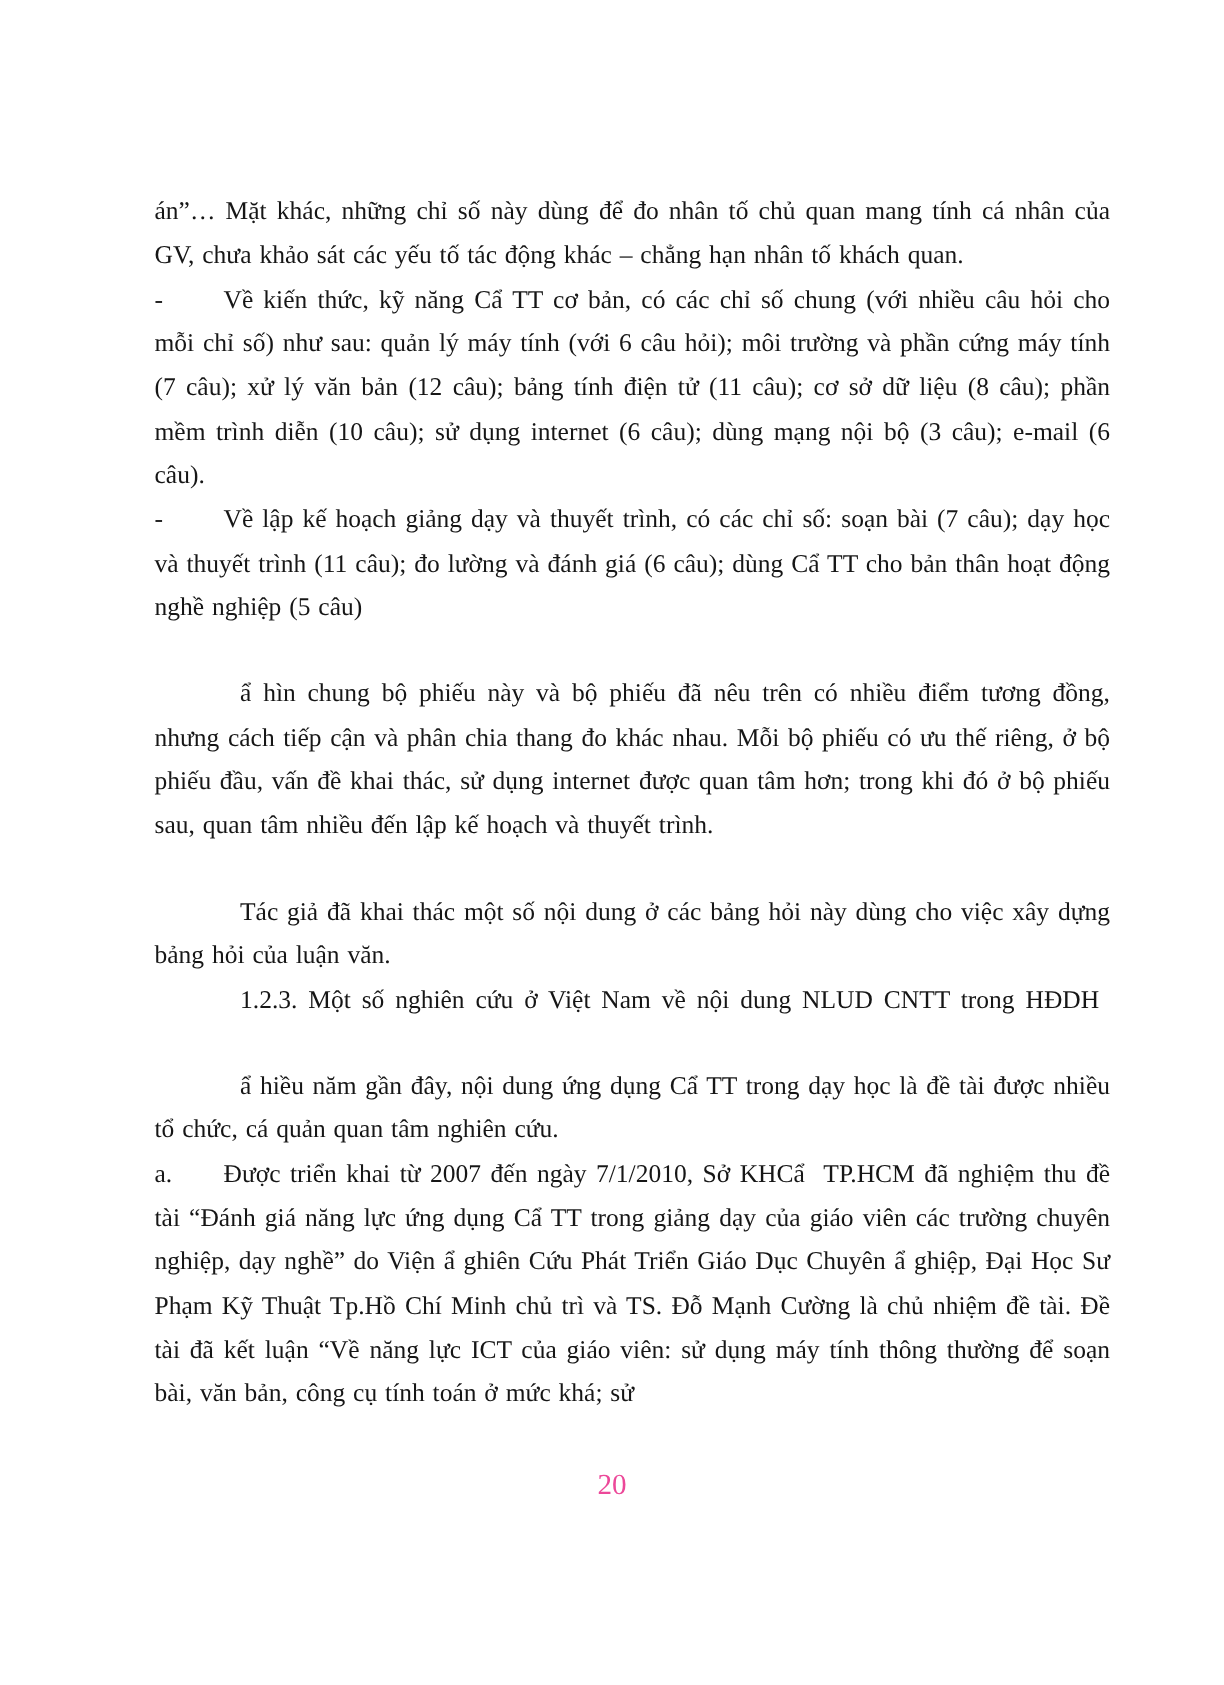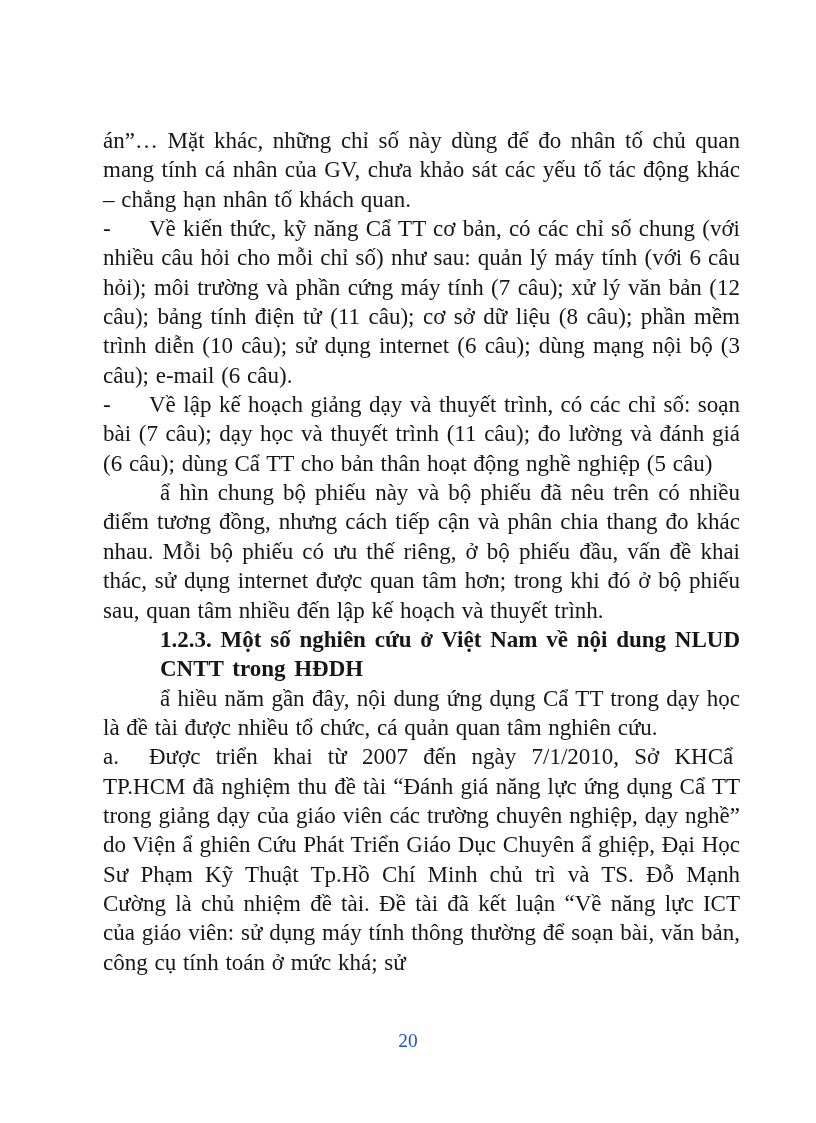--- a/index.html
+++ b/index.html
@@ -13,45 +13,45 @@
     overflow: hidden;
   }
   .content {
     position: absolute;
     left: 103px;
     top: 126px;
     width: 637px;
   }
   .para {
     margin: 0;
-    font-size: 23px;
+    font-size: 17px;
     line-height: 29.35px;
     text-align: justify;
     word-spacing: 1px;
   }
-  .para.indent { text-indent: 57px; }
+  .para.indent { text-indent: 57px; margin-top: 28px; }
   .para.heading {
-    font-weight: 700;
+    font-weight: 400;
     margin-left: 57px;
     word-spacing: 3px;
   }
   .marker {
     display: inline-block;
     width: 46px;
     text-indent: 0;
   }
   .footer {
     position: absolute;
     left: 0;
-    top: 1026px;
+    top: 976px;
     width: 816px;
     text-align: center;
     font-size: 19.4px;
     line-height: 29.35px;
-    color: #1d4ed8;
+    color: #ec4899;
   }
 </style>
 </head>
 <body>
 
 <div class="page">
   <div class="content">
 
     <p class="para">án”… Mặt khác, những chỉ số này dùng để đo nhân tố chủ quan mang tính cá nhân của GV, chưa khảo sát các yếu tố tác động khác – chẳng hạn nhân tố khách quan.</p>
 
@@ -59,20 +59,21 @@
     <p class="para">
       <span class="marker">-</span><span>Về kiến thức, kỹ năng Cẩ TT cơ bản, có các chỉ số chung (với nhiều câu hỏi cho mỗi chỉ số) như sau: quản lý máy tính (với 6 câu hỏi); môi trường và phần cứng máy tính (7 câu); xử lý văn bản (12 câu); bảng tính điện tử (11 câu); cơ sở dữ liệu (8 câu); phần mềm trình diễn (10 câu); sử dụng internet (6 câu); dùng mạng nội bộ (3 câu); e-mail (6 câu).</span>
     </p>
 
     <p class="para">
       <span class="marker">-</span><span>Về lập kế hoạch giảng dạy và thuyết trình, có các chỉ số: soạn bài (7 câu); dạy học và thuyết trình (11 câu); đo lường và đánh giá (6 câu); dùng Cẩ TT cho bản thân hoạt động nghề nghiệp (5 câu)</span>
     </p>
 
     <p class="para indent">ẩ hìn chung bộ phiếu này và bộ phiếu đã nêu trên có nhiều điểm tương đồng, nhưng cách tiếp cận và phân chia thang đo khác nhau. Mỗi bộ phiếu có ưu thế riêng, ở bộ phiếu đầu, vấn đề khai thác, sử dụng internet được quan tâm hơn; trong khi đó ở bộ phiếu sau, quan tâm nhiều đến lập kế hoạch và thuyết trình.</p>
 
+    <p class="para indent">Tác giả đã khai thác một số nội dung ở các bảng hỏi này dùng cho việc xây dựng bảng hỏi của luận văn.</p>
 
     <p class="para heading">1.2.3. Một số nghiên cứu ở Việt Nam về nội dung NLUD CNTT trong HĐDH</p>
 
     <p class="para indent">ẩ hiều năm gần đây, nội dung ứng dụng Cẩ TT trong dạy học là đề tài được nhiều tổ chức, cá quản quan tâm nghiên cứu.</p>
 
     <p class="para">
       <span class="marker">a.</span><span>Được triển khai từ 2007 đến ngày 7/1/2010, Sở KHCẩ&nbsp; TP.HCM đã nghiệm thu đề tài “Đánh giá năng lực ứng dụng Cẩ TT trong giảng dạy của giáo viên các trường chuyên nghiệp, dạy nghề” do Viện ẩ ghiên Cứu Phát Triển Giáo Dục Chuyên ẩ ghiệp, Đại Học Sư Phạm Kỹ Thuật Tp.Hồ Chí Minh chủ trì và TS. Đỗ Mạnh Cường là chủ nhiệm đề tài. Đề tài đã kết luận “Về năng lực ICT của giáo viên: sử dụng máy tính thông thường để soạn bài, văn bản, công cụ tính toán ở mức khá; sử</span>
     </p>
 
   </div>

